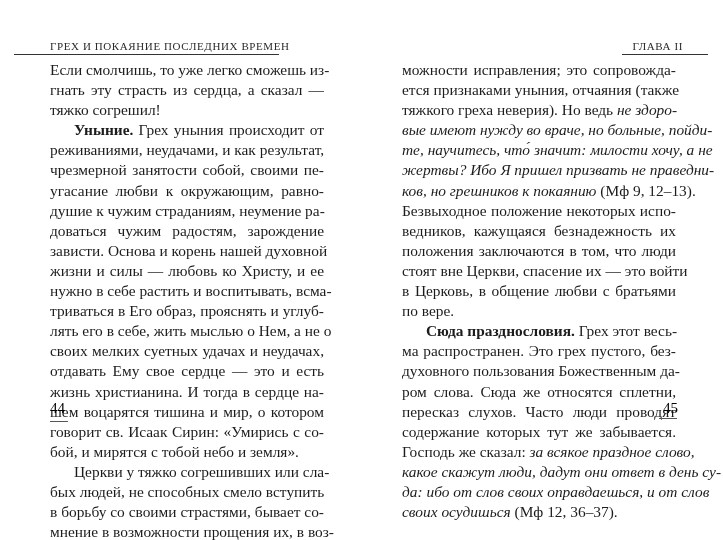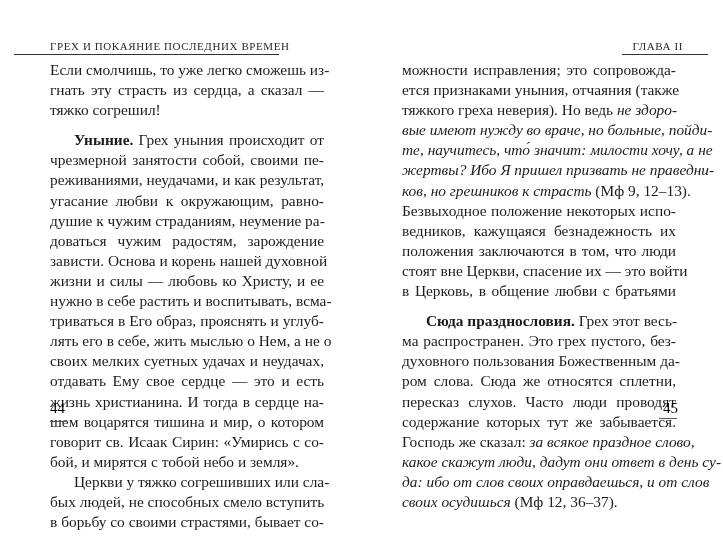--- a/index.html
+++ b/index.html
@@ -31,21 +31,21 @@
   .text-block {
     position: absolute;
     font-size: 15.4px;
     line-height: 20.1px;
     text-align: justify;
     hyphens: manual;
   }
   .tb-left { left: 50px; top: 60px; width: 274px; }
   .tb-right { left: 40px; top: 60px; width: 274px; }
   .para { margin: 0; }
-  .gap { margin-top: 10px; }
+  .gap { }
   .line { display: block; text-align: justify; text-align-last: justify; white-space: nowrap; }
   .line.last { text-align-last: left; }
   b { font-weight: bold; }
   i { font-style: italic; }
   .folio {
     position: absolute; font-size: 15px; color: #000000;
   }
   .folio-left { left: 50px; top: 400px; }
   .folio-right { left: 301px; top: 400px; }
   .folio-rule { position: absolute; height: 1px; background: #555; }
@@ -60,22 +60,22 @@
   <div class="rule rule-left"></div>
 
   <div class="text-block tb-left">
     <p class="para">
       <span class="line">Если смолчишь, то уже легко сможешь из-</span>
       <span class="line">гнать эту страсть из сердца, а сказал —</span>
       <span class="line last">тяжко согрешил!</span>
     </p>
     <p class="para gap">
       <span class="line" style="padding-left:24px;"><b>Уныние.</b><span> Грех уныния происходит от</span></span>
+      <span class="line">реживаниями, неудачами, и как результат,</span>
       <span class="line">чрезмерной занятости собой, своими пе-</span>
-      <span class="line">реживаниями, неудачами, и как результат,</span>
       <span class="line">угасание любви к окружающим, равно-</span>
       <span class="line">душие к чужим страданиям, неумение ра-</span>
       <span class="line">доваться чужим радостям, зарождение</span>
       <span class="line">зависти. Основа и корень нашей духовной</span>
       <span class="line">жизни и силы — любовь ко Христу, и ее</span>
       <span class="line">нужно в себе растить и воспитывать, всма-</span>
       <span class="line">триваться в Его образ, прояснять и углуб-</span>
       <span class="line">лять его в себе, жить мыслью о Нем, а не о</span>
       <span class="line">своих мелких суетных удачах и неудачах,</span>
       <span class="line">отдавать Ему свое сердце — это и есть</span>
@@ -101,26 +101,27 @@
   <div class="rule rule-right"></div>
 
   <div class="text-block tb-right">
     <p class="para">
       <span class="line">можности исправления; это сопровожда-</span>
       <span class="line">ется признаками уныния, отчаяния (также</span>
       <span class="line"><span>тяжкого греха неверия). Но ведь </span><i>не здоро-</i></span>
       <i class="line">вые имеют нужду во враче, но больные, пойди-</i>
       <i class="line">те, научитесь, что́ значит: милости хочу, а не</i>
       <i class="line">жертвы? Ибо Я пришел призвать не праведни-</i>
-      <span class="line"><i>ков, но грешников к страсть</i><span> (Мф 9, 12–13).</span></span>
+      <span class="line"><i>ков, но грешников к покаянию</i><span> (Мф 9, 12–13).</span></span>
       <span class="line">Безвыходное положение некоторых испо-</span>
       <span class="line">ведников, кажущаяся безнадежность их</span>
       <span class="line">положения заключаются в том, что люди</span>
       <span class="line">стоят вне Церкви, спасение их — это войти</span>
       <span class="line">в Церковь, в общение любви с братьями</span>
+      <span class="line last">по вере.</span>
     </p>
     <p class="para gap">
       <span class="line" style="padding-left:24px;"><b>Сюда празднословия.</b><span> Грех этот весь-</span></span>
       <span class="line">ма распространен. Это грех пустого, без-</span>
       <span class="line">духовного пользования Божественным да-</span>
       <span class="line">ром слова. Сюда же относятся сплетни,</span>
       <span class="line">пересказ слухов. Часто люди проводят</span>
       <span class="line">содержание которых тут же забывается.</span>
       <span class="line"><span>Господь же сказал: </span><i>за всякое праздное слово,</i></span>
       <i class="line">какое скажут люди, дадут они ответ в день су-</i>

